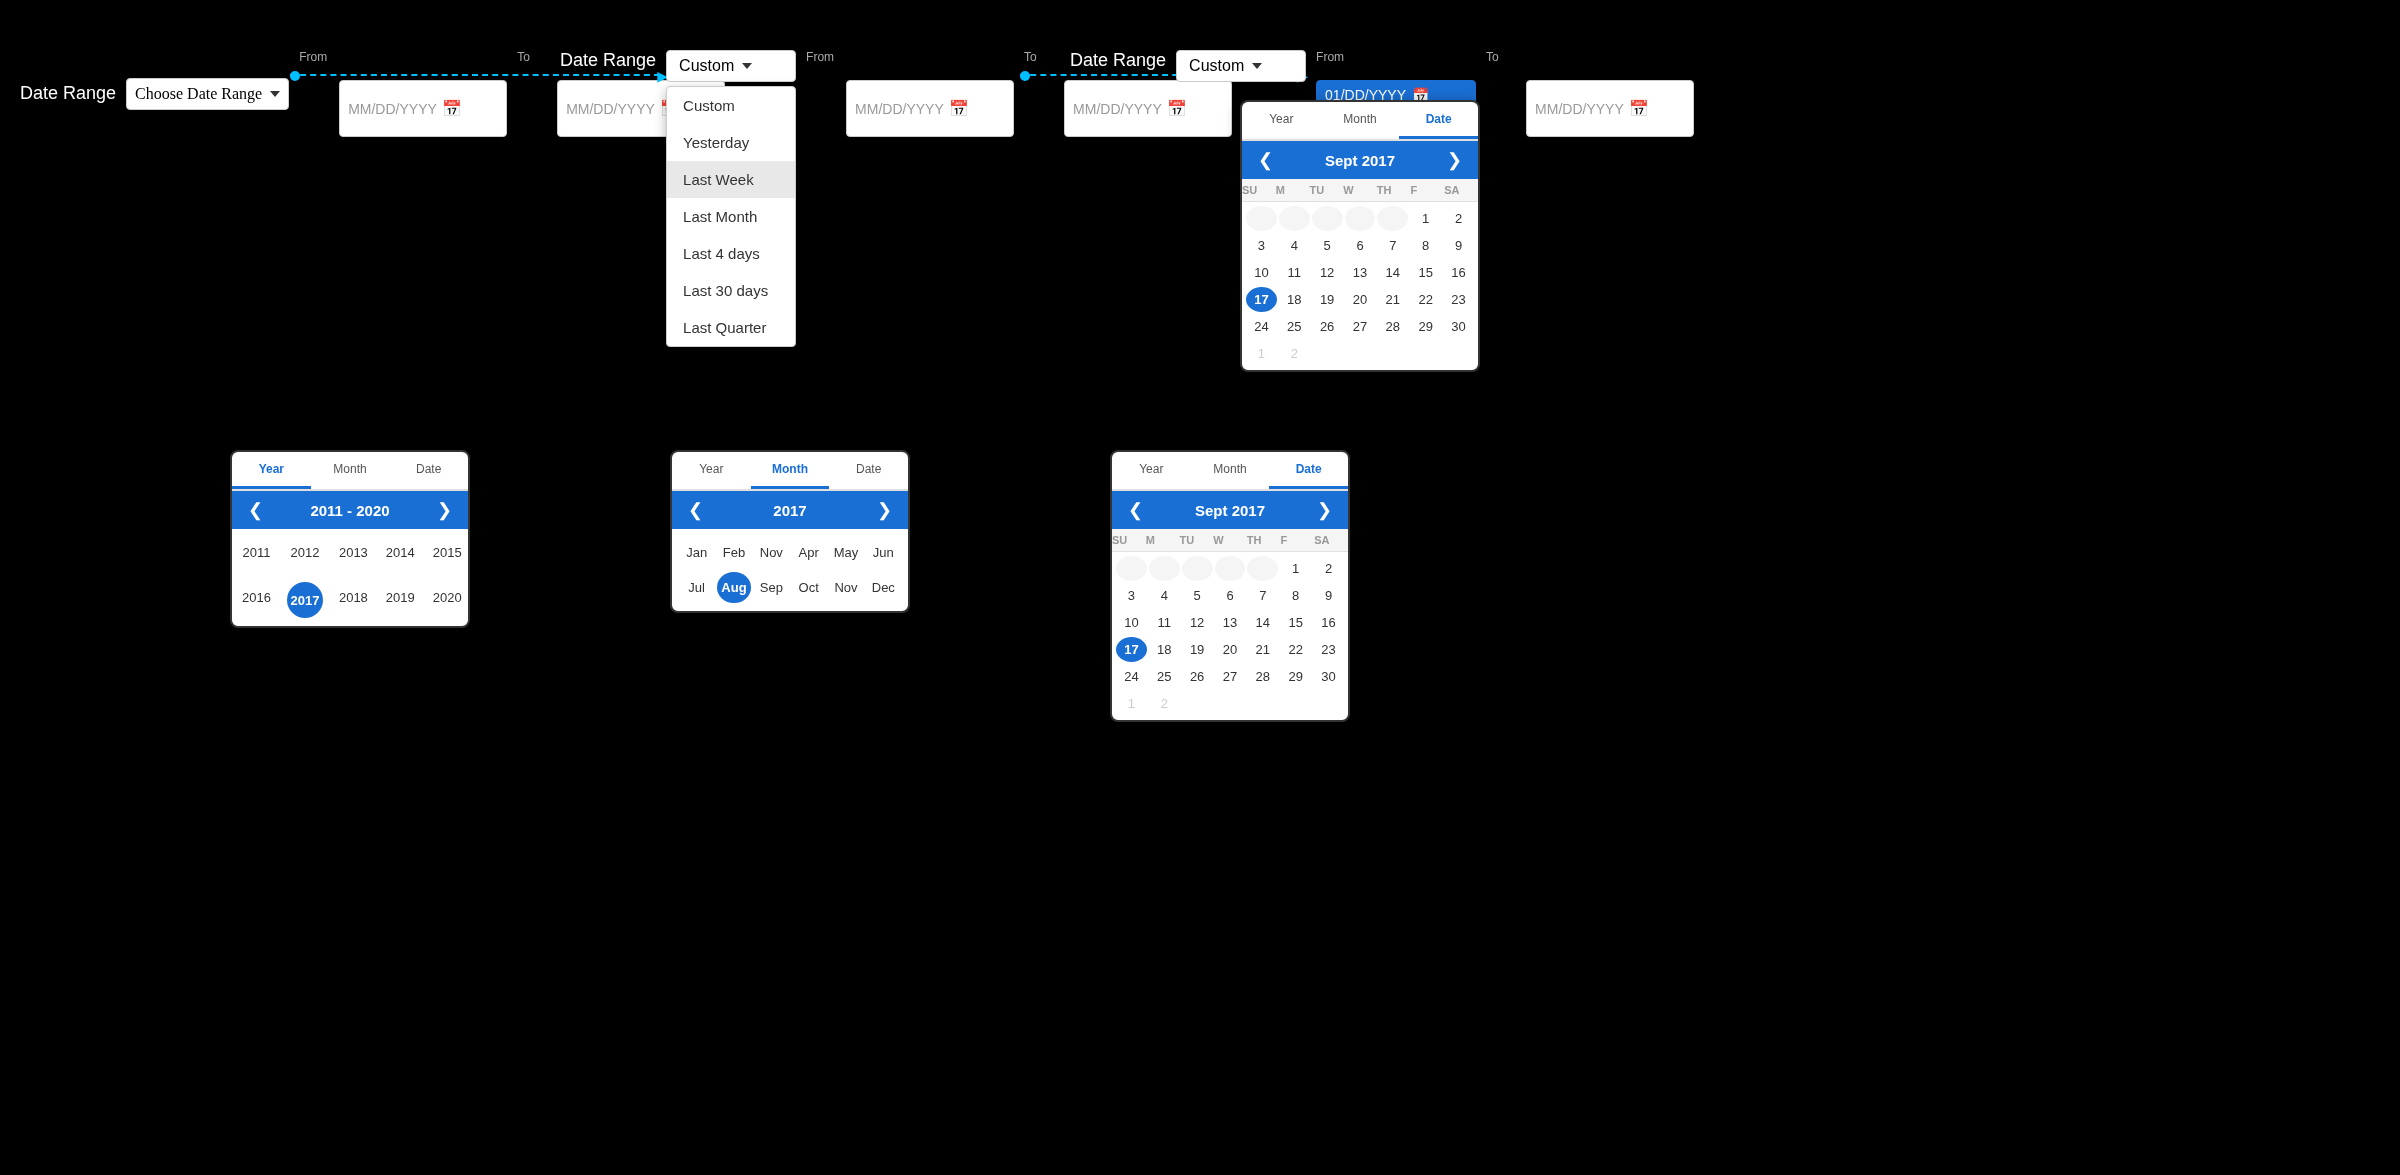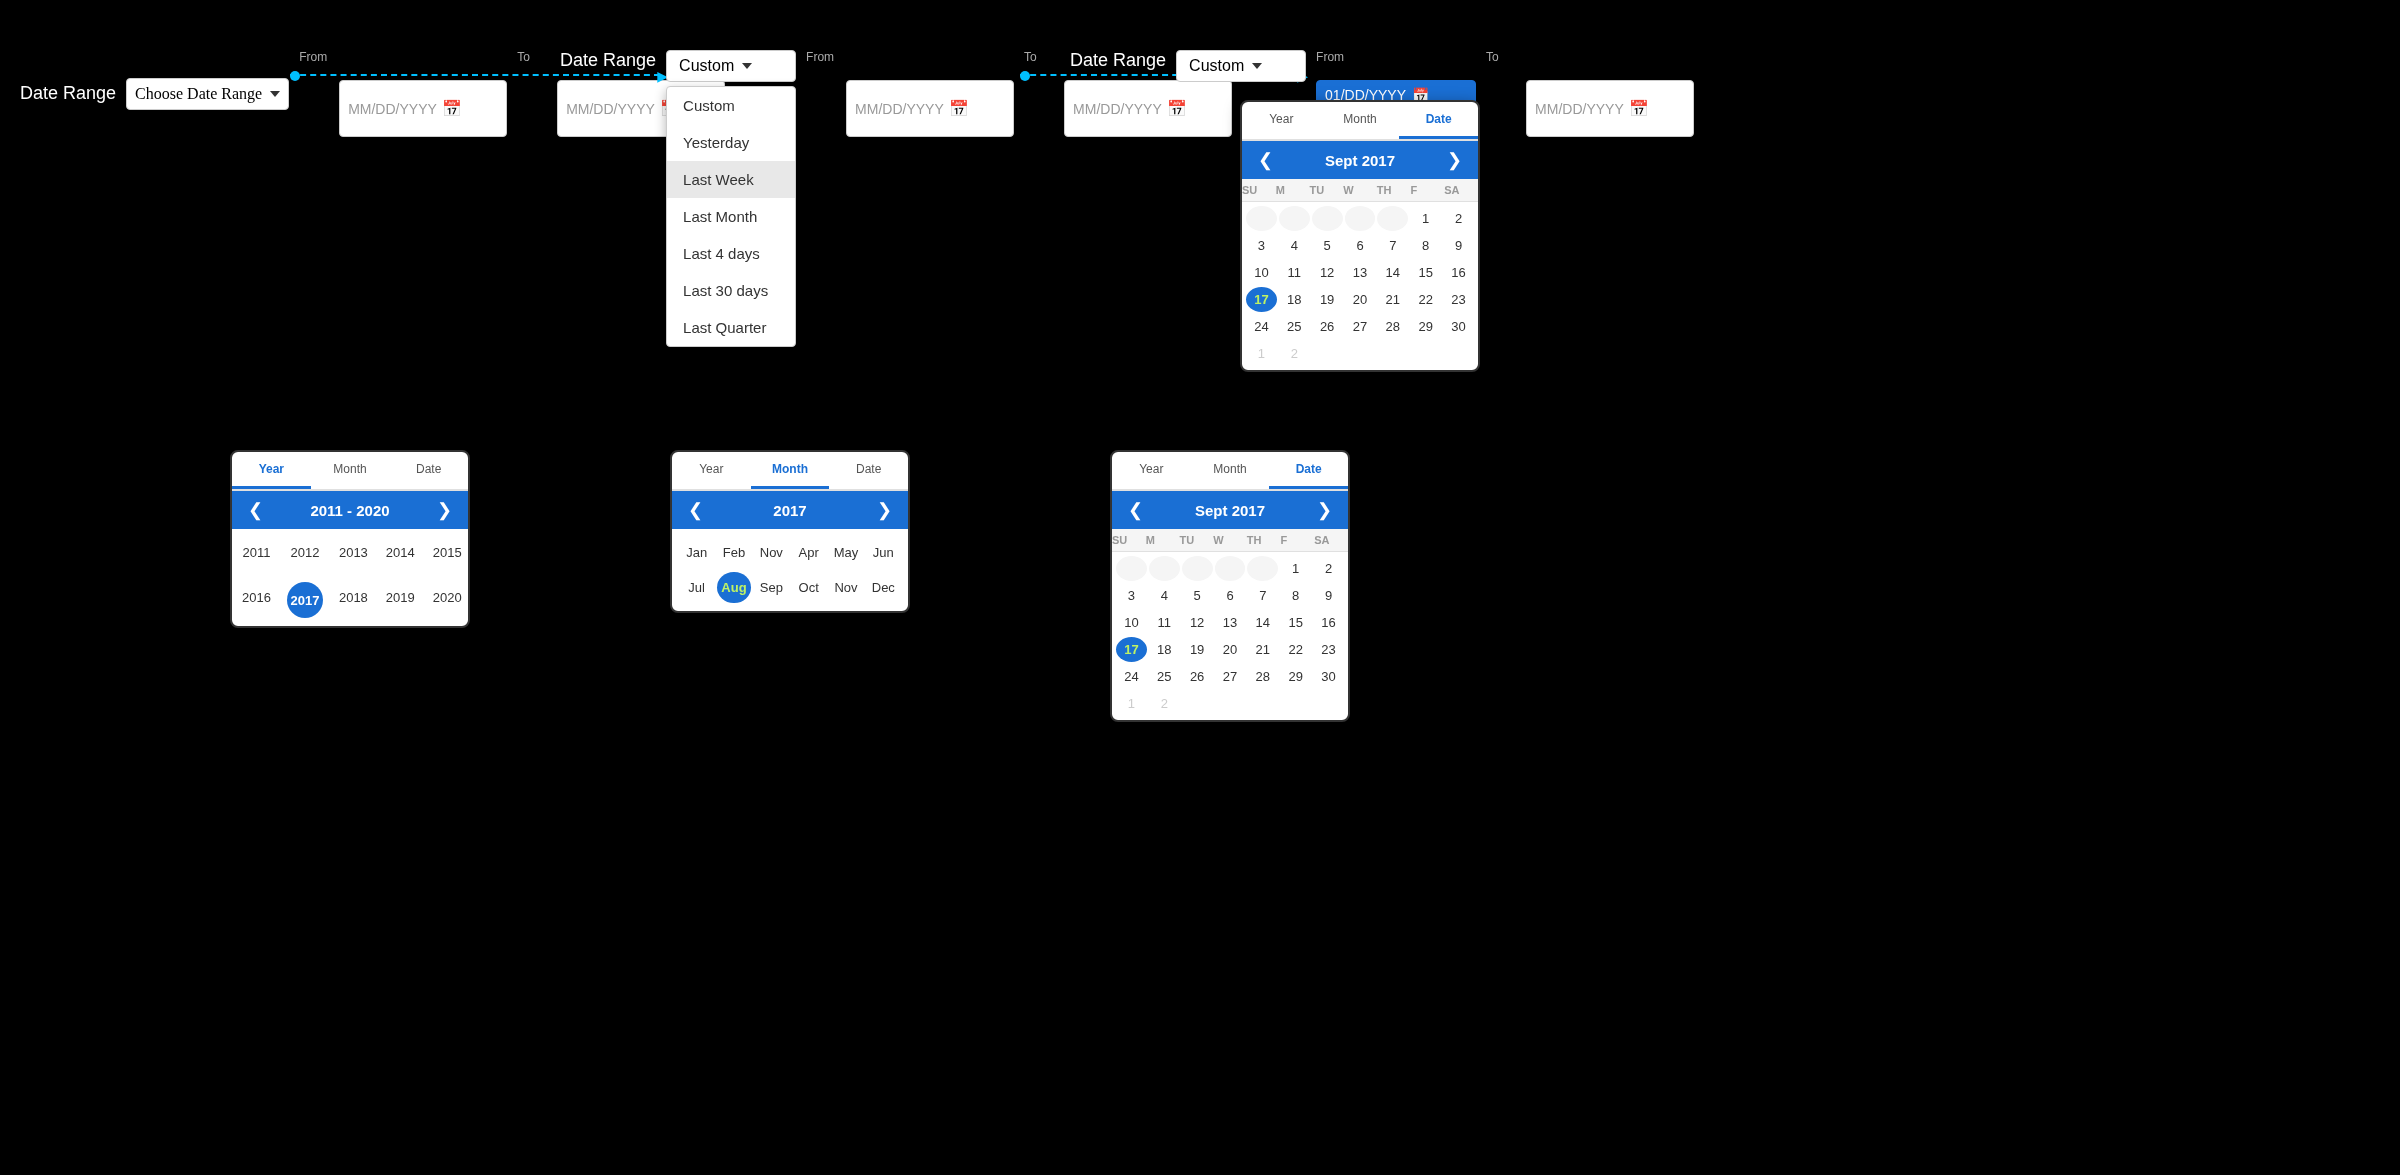--- a/index.html
+++ b/index.html
@@ -162,21 +162,21 @@
       padding: 5px 2px;
       font-size: 13px;
       color: #333;
       cursor: pointer;
       border-radius: 50%;
     }
     .cal-day.empty { color: #ccc; }
     .cal-day.prev-month { color: #ccc; background: #f5f5f5; }
     .cal-day.selected {
       background: #1a6fd4;
-      color: #bef264;
+      color: #ffffff;
       border-radius: 50%;
       font-weight: bold;
     }
     .cal-day.next-month { color: #ccc; }
 
     
     .year-picker-panel {
       background: #fff;
       border: 2px solid #333;
       border-radius: 8px;
@@ -220,21 +220,21 @@
     .month-item {
       text-align: center;
       padding: 8px 4px;
       font-size: 13px;
       color: #333;
       cursor: pointer;
       border-radius: 4px;
     }
     .month-item.selected {
       background: #1a6fd4;
-      color: #bef264;
+      color: #ffffff;
       font-weight: bold;
       border-radius: 50%;
     }
 
     
     .pos-abs { position: absolute; }
 
     
     .dropdown-blue {
       background: #fff;

